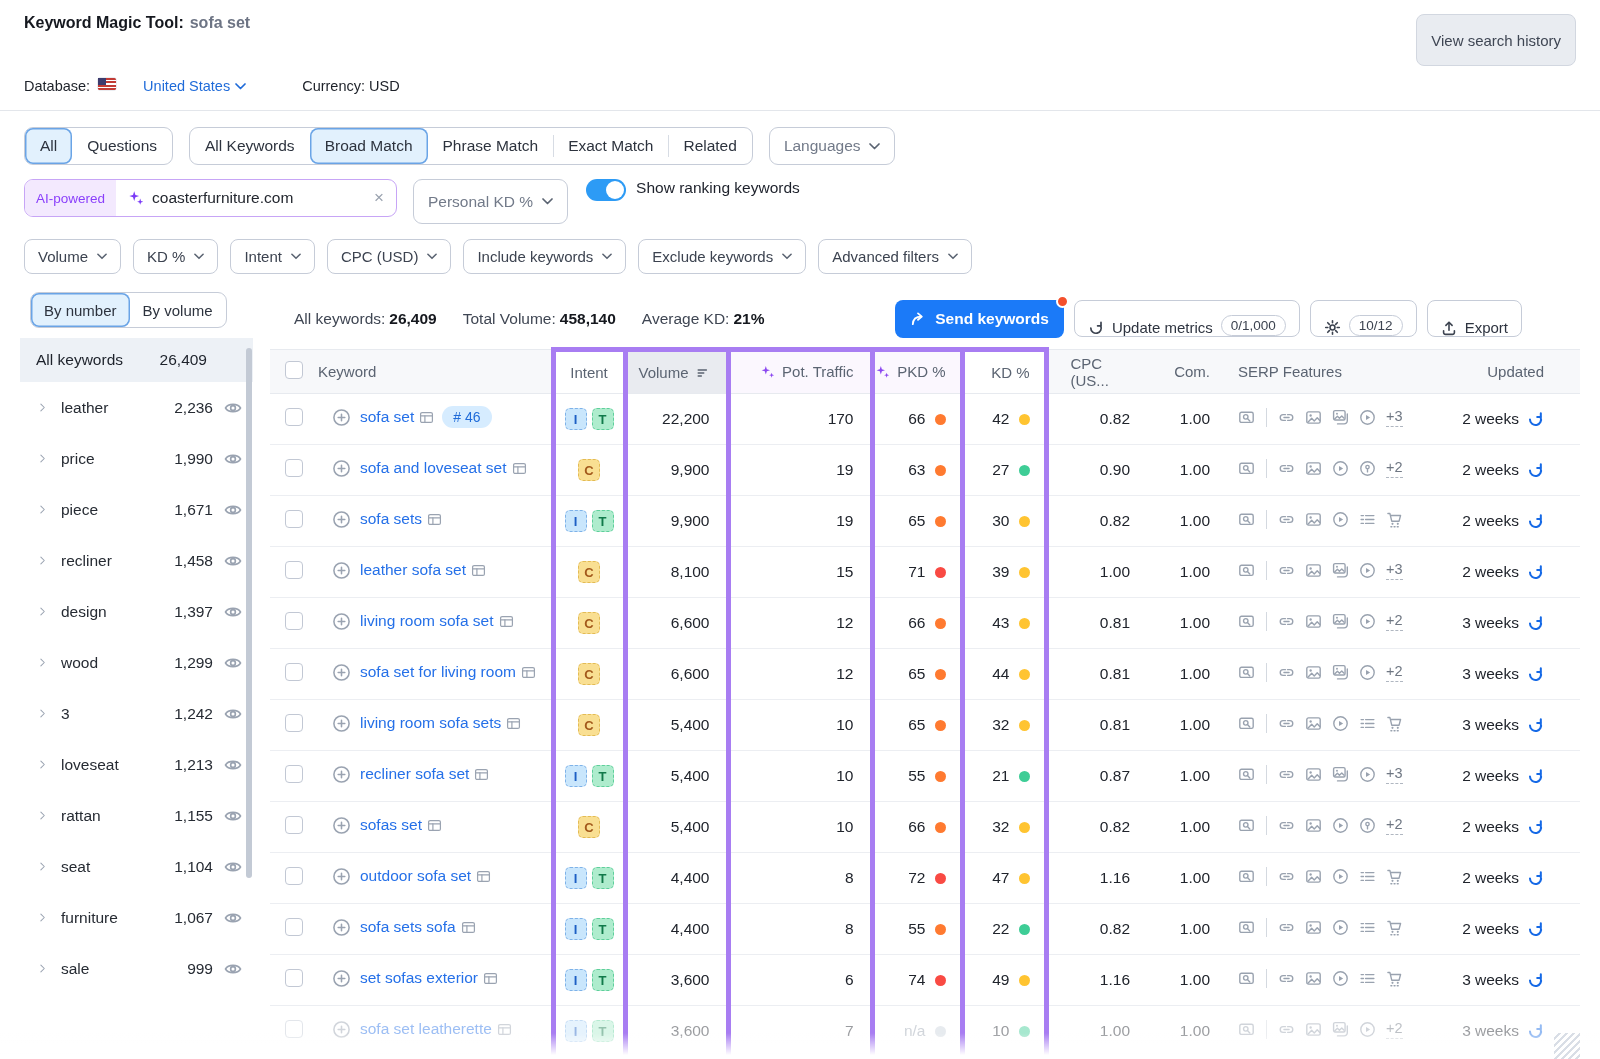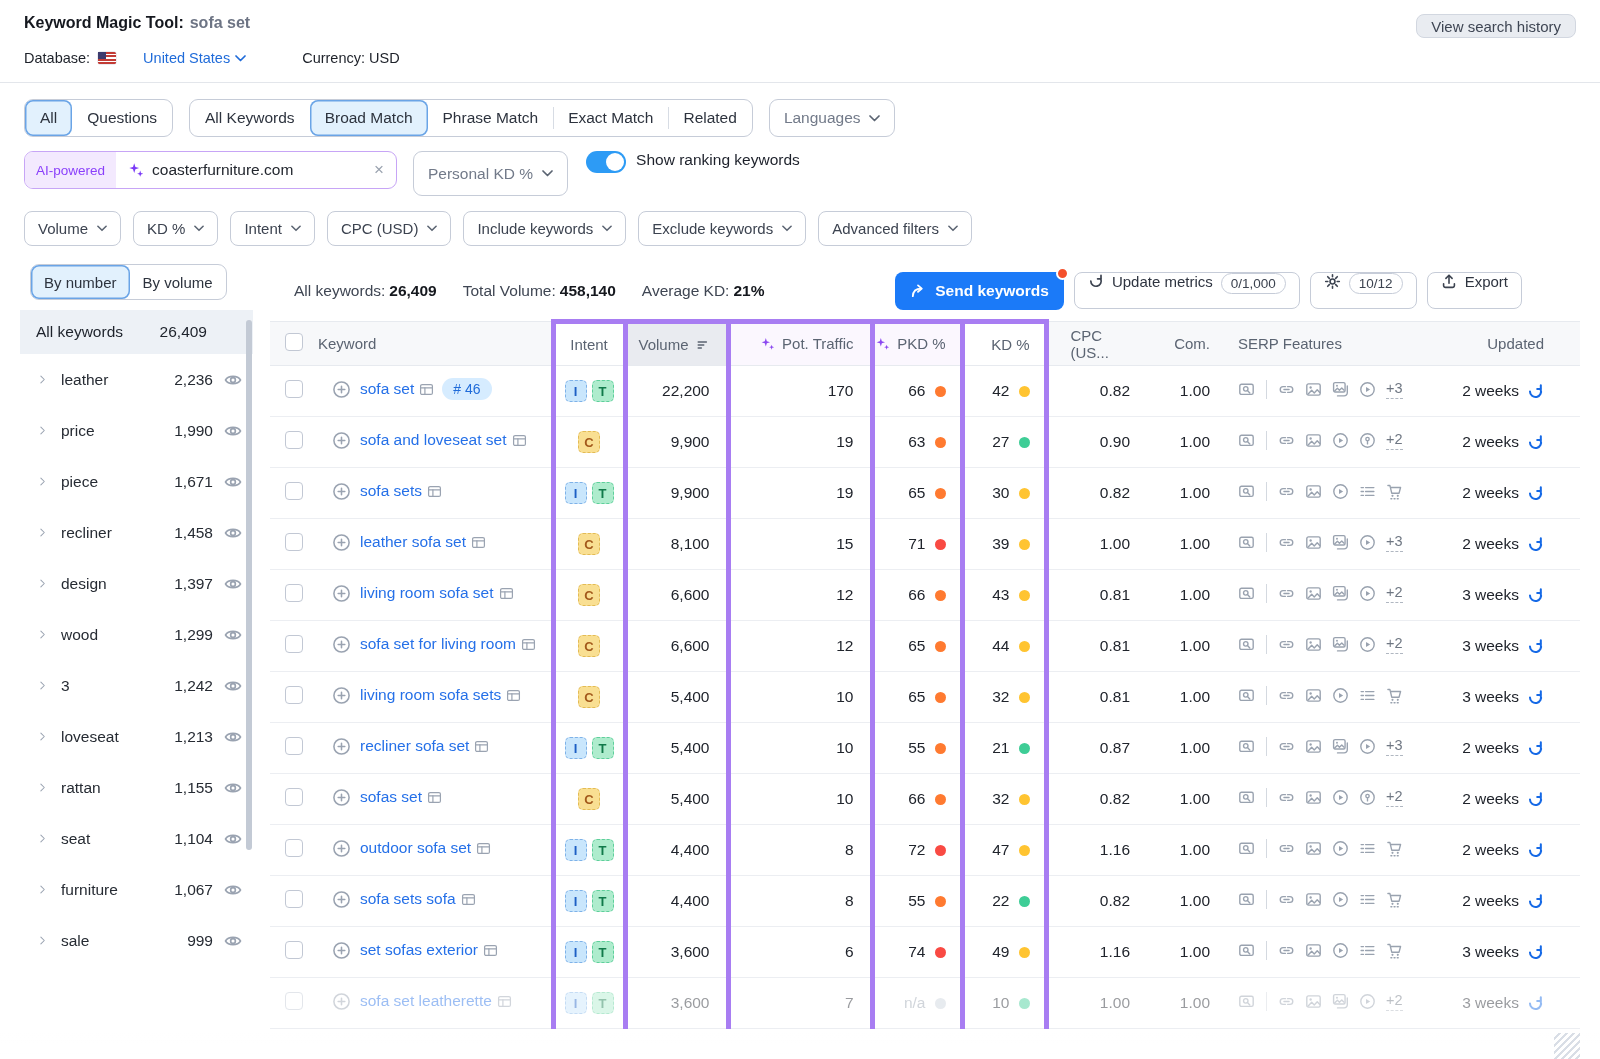--- a/index.html
+++ b/index.html
@@ -9,24 +9,24 @@
     --purple:#a87df2; --blue:#1b7af8; --link:#2570e8; --border:#c6ccd8;
     --hdr-bg:#f7f8fa; --sep:#eceef2; --gray-ic:#99a2af;
   }
   .page{ width:1600px; height:1059px; position:relative; }
 
   
   .top{ padding:14px 24px 0 24px; }
   .title-row{ display:flex; align-items:flex-start; }
   h1{ font-size:16px; font-weight:700; color:#15181f; }
   h1 .query{ color:#6d7484; font-weight:600; margin-left:6px; }
-  .ghost-btn{ margin-left:auto; height:24px; padding:0 14px; background:#e9ecf1;
+  .ghost-btn{ margin-left:auto; height:52px; padding:0 14px; background:#e9ecf1;
     border:1px solid #d2d7e0; border-radius:8px; font-size:15px; color:#3f4654;
     font-family:inherit; cursor:pointer; }
-  .meta-row{ display:flex; align-items:center; margin-top:12px; font-size:14.5px; }
+  .meta-row{ display:flex; align-items:flex-start; margin-top:12px; font-size:14.5px; }
   .meta-label{ color:#1d2129; }
   .flag{ width:18px; height:12px; margin:0 7px 0 8px; border-radius:1.5px; position:relative;
     background:repeating-linear-gradient(#c23b35 0 1.75px,#fff 1.75px 3.5px); box-shadow:0 0 0 .5px #d8dce3; }
   .flag::after{ content:""; position:absolute; left:0; top:0; width:8px; height:6.5px; background:#3c3b6e; }
   .db-link{ color:#1f6bd9; display:inline-flex; align-items:center; gap:5px; cursor:pointer;margin-left:20px; }
   .currency{ margin-left:56px; }
   .hr{ height:1px; background:#e3e6eb; margin-top:16px; }
 
   
   .tabs-row{ display:flex; align-items:center; gap:16px; padding:16px 24px 0; }
@@ -80,21 +80,21 @@
   .side-item .scount{ margin-left:auto; }
   .side-item .seye{ margin-left:10px; color:#9aa3b1; display:flex; }
   .side-scrollbar{ position:absolute; right:1px; top:58px; width:6px; height:530px;
     background:#c3cad5; border-radius:3px; }
 
   .right-col{ margin-left:17px; width:1310px; flex:none; }
   .toolbar{ height:57px; display:flex; align-items:center; padding:0 58px 0 24px; }
   .stats{ display:flex; gap:26px; font-size:15.5px; color:#3f4653; }
   .stat b{ color:#15181e; margin-left:4px; }
   .tb-actions{ margin-left:auto; display:flex; gap:10px; align-items:center; }
-  .btn{ display:inline-flex; align-items:flex-start; gap:8px; height:37px; padding:0 13px;
+  .btn{ display:inline-flex; align-items:flex-end; gap:8px; height:37px; padding:0 13px;
     border:1px solid var(--border); border-radius:8px; background:#fff; font-size:15px;
     color:#2e3440; font-family:inherit; cursor:pointer; }
   .btn .pill{ border:1px solid var(--border); border-radius:999px; padding:2px 9px; font-size:13.5px; color:#3c4350; }
   .btn-primary{ position:relative; display:inline-flex; align-items:center; gap:9px; height:38px;
     padding:0 15px; background:var(--blue); border:none; border-radius:8px; color:#fff;
     font-size:15.5px; font-weight:700; font-family:inherit; cursor:pointer; }
   .notif-dot{ position:absolute; top:-5px; right:-5px; width:13px; height:13px;
     background:#f4502c; border:2.5px solid #fff; border-radius:50%; }
 
   

